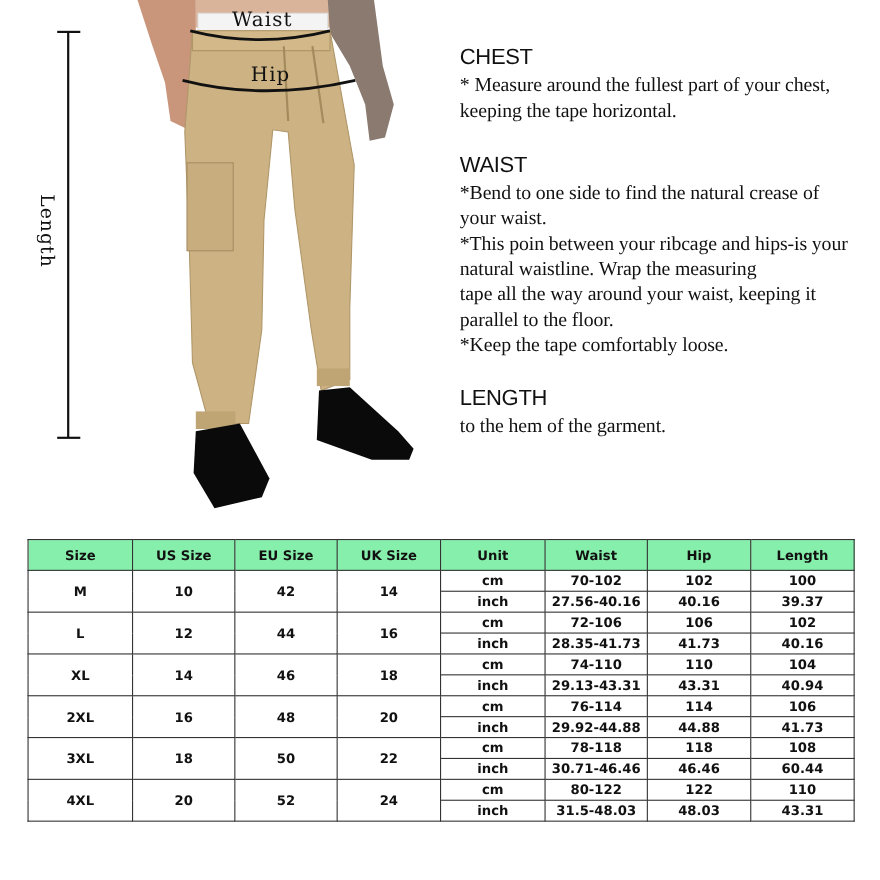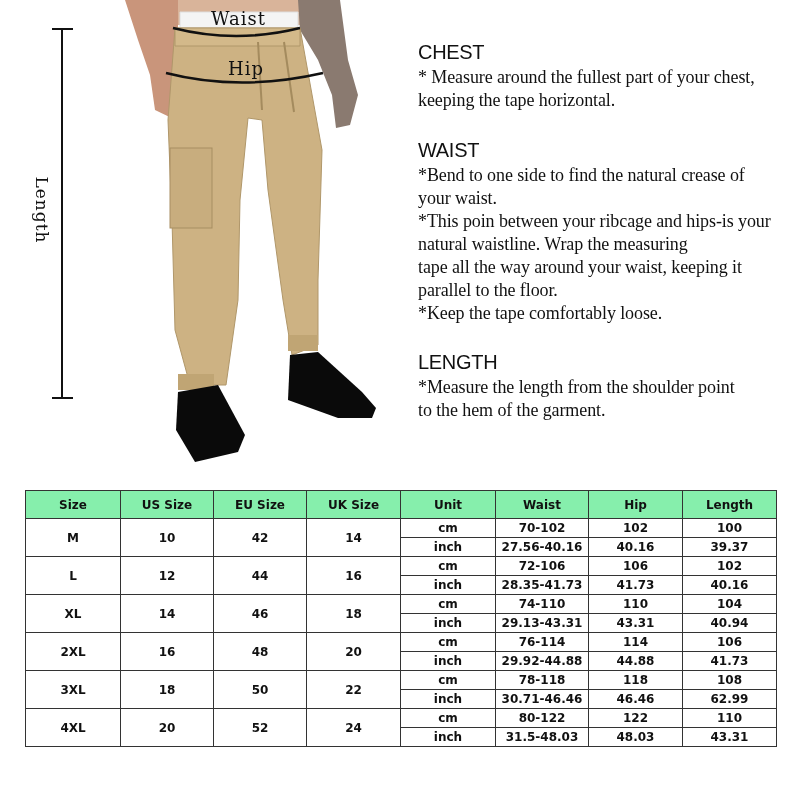--- a/index.html
+++ b/index.html
@@ -115,21 +115,20 @@
     <div class="guide-line">*Bend to one side to find the natural crease of</div>
     <div class="guide-line">your waist.</div>
     <div class="guide-line">*This poin between your ribcage and hips-is your</div>
     <div class="guide-line">natural waistline. Wrap the measuring</div>
     <div class="guide-line">tape all the way around your waist, keeping it</div>
     <div class="guide-line">parallel to the floor.</div>
     <div class="guide-line">*Keep the tape comfortably loose.</div>
   </div>
   <div class="guide-section sec-length">
     <div class="guide-title">LENGTH</div>
-    <div class="guide-line">*Measure the length from the shoulder point</div>
     <div class="guide-line">to the hem of the garment.</div>
   </div>
 </div>
 
 <table class="size-table">
   <colgroup>
     <col style="width:95px">
       <col style="width:93px">
       <col style="width:93px">
       <col style="width:94px">
@@ -227,21 +226,21 @@
       <td rowspan="2">22</td>
       <td class="sub-cell">cm</td>
       <td class="sub-cell">78-118</td>
       <td class="sub-cell">118</td>
       <td class="sub-cell">108</td>
     </tr>
     <tr>
       <td class="sub-cell">inch</td>
       <td class="sub-cell">30.71-46.46</td>
       <td class="sub-cell">46.46</td>
-      <td class="sub-cell">62.99</td>
+      <td class="sub-cell">60.44</td>
     </tr>
 
     <tr>
       <td rowspan="2">4XL</td>
       <td rowspan="2">20</td>
       <td rowspan="2">52</td>
       <td rowspan="2">24</td>
       <td class="sub-cell">cm</td>
       <td class="sub-cell">80-122</td>
       <td class="sub-cell">122</td>

